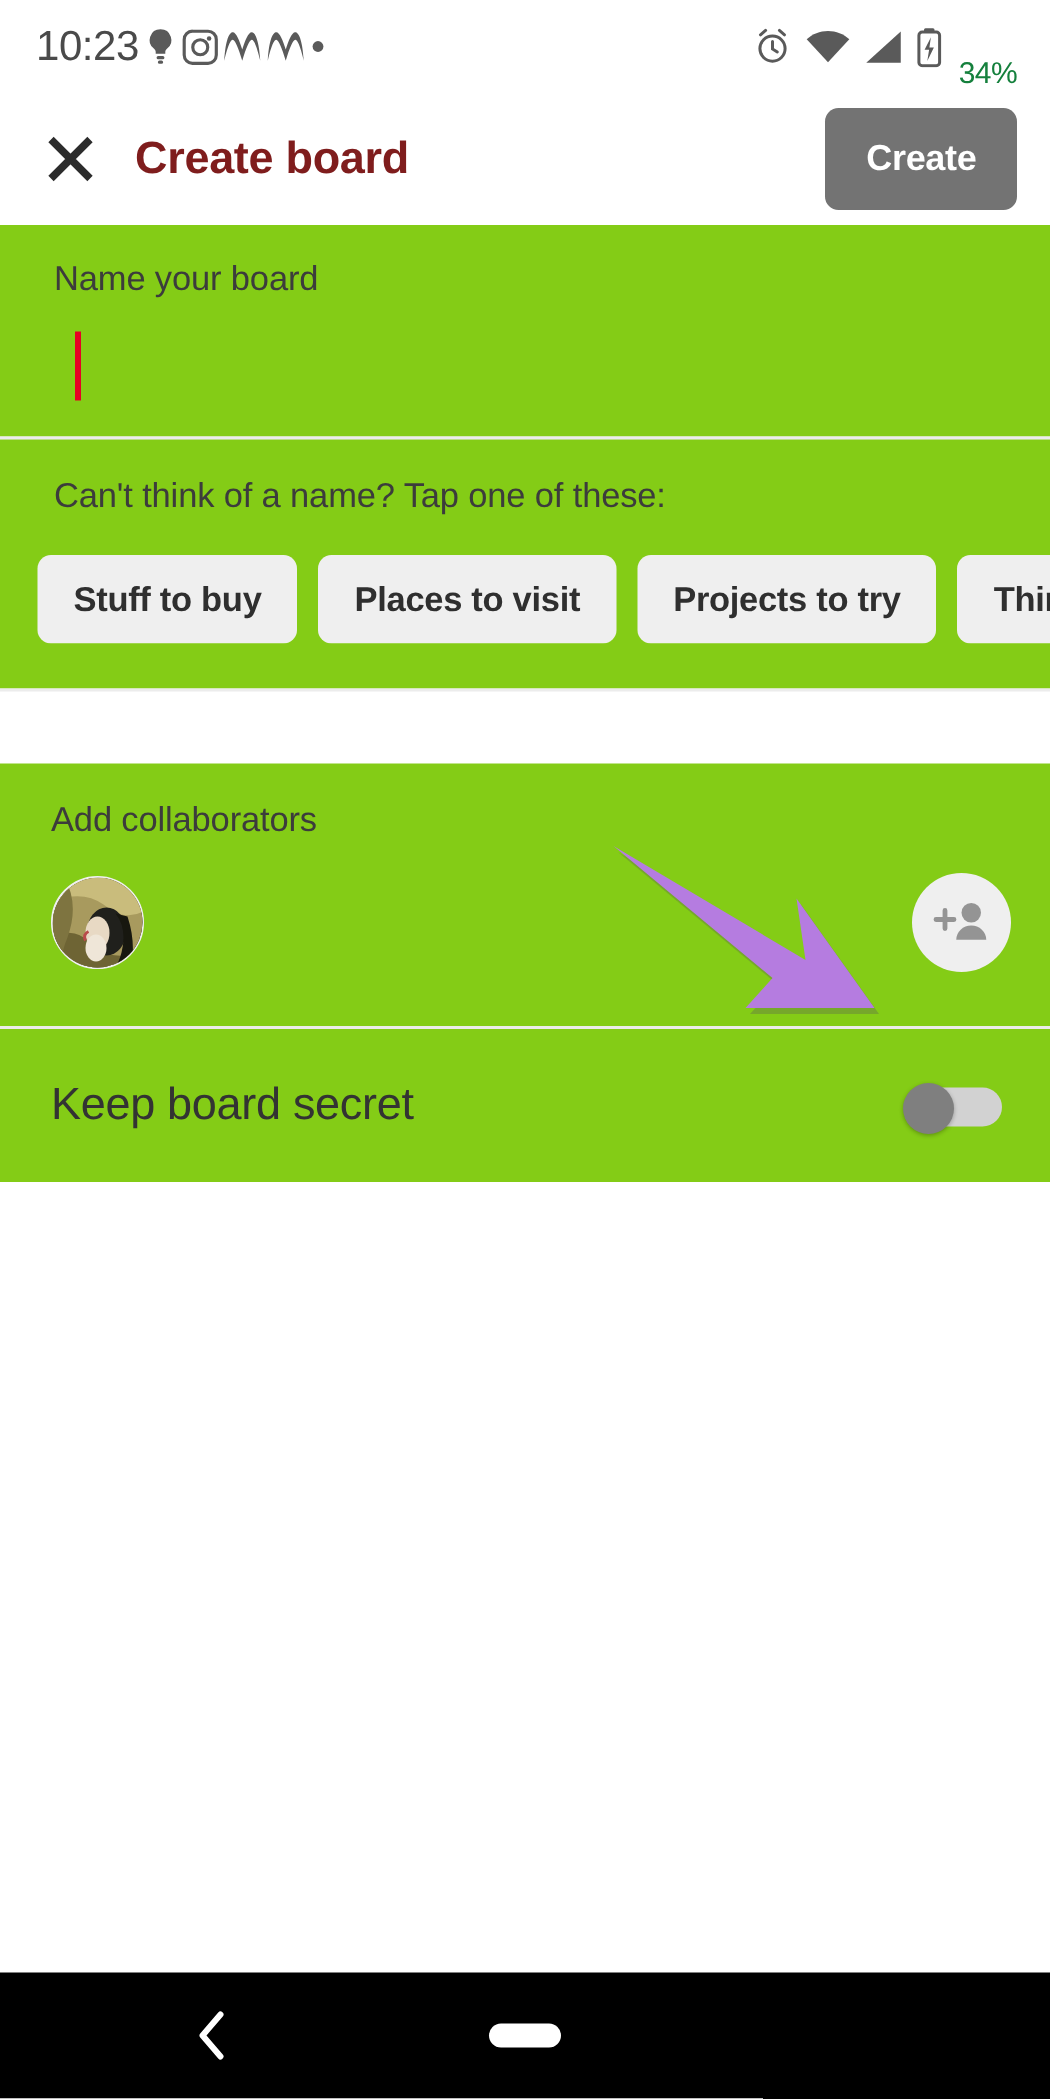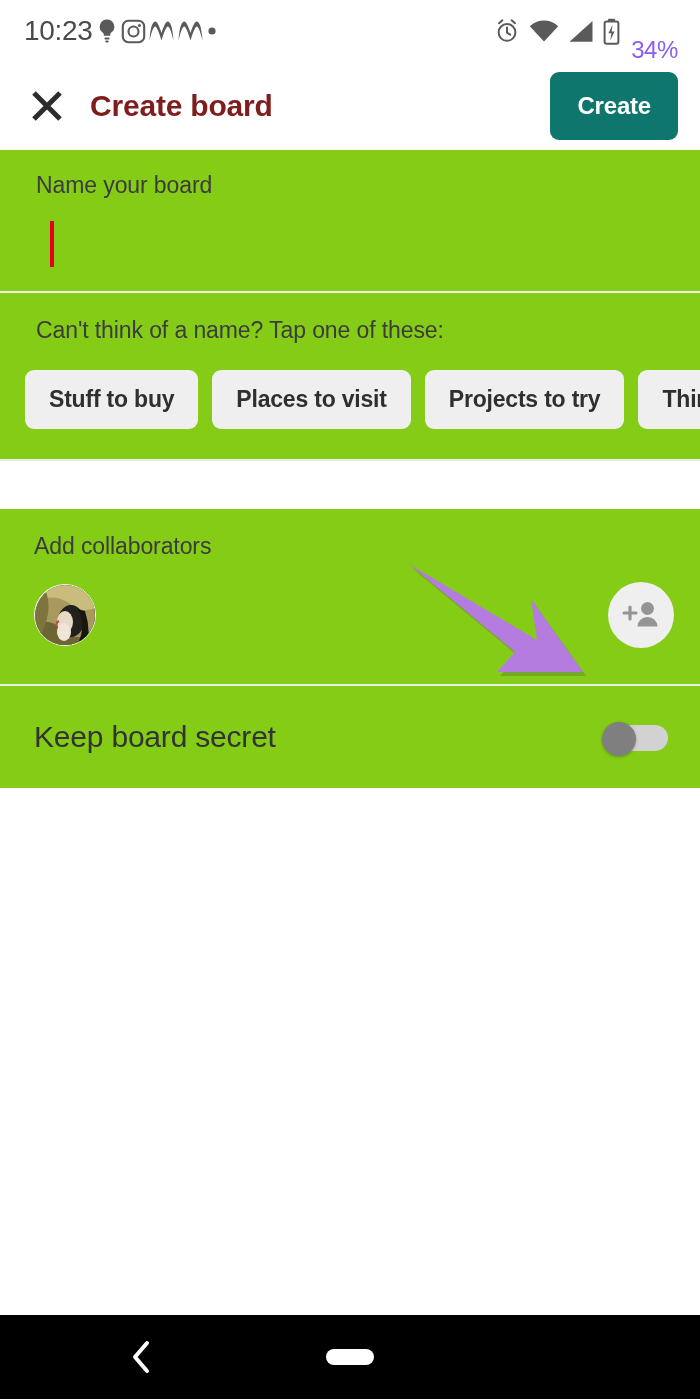--- a/index.html
+++ b/index.html
@@ -41,22 +41,22 @@
     letter-spacing: -0.3px;
     font-family: "Liberation Sans", sans-serif;
   }
   .status-right {
     margin-left: auto;
     display: flex;
     align-items: center;
     gap: 9px;
   }
   .battery-pct {
-    font-size: 24px;
-    color: #8b5cf6;
+    font-size: 20px;
+    color: #15803d;
     letter-spacing: -0.4px;
     margin-left: 2px;
     margin-top: 37px;
   }
   .sicon { display: block; }
 
   
   .header {
     flex: 0 0 88px;
     display: flex;
@@ -74,21 +74,21 @@
   }
   .header-title {
     font-size: 30px;
     font-weight: bold;
     color: #7f1d1d;
     margin-left: 22px;
     letter-spacing: -0.2px;
   }
   .create-btn {
     margin-left: auto;
-    background: #0f766e;
+    background: #737373;
     color: #ffffff;
     font-size: 24px;
     font-weight: bold;
     border: none;
     border-radius: 9px;
     padding: 20px 27px;
     cursor: pointer;
     letter-spacing: -0.2px;
     font-family: "Liberation Sans", sans-serif;
     text-align: right;

